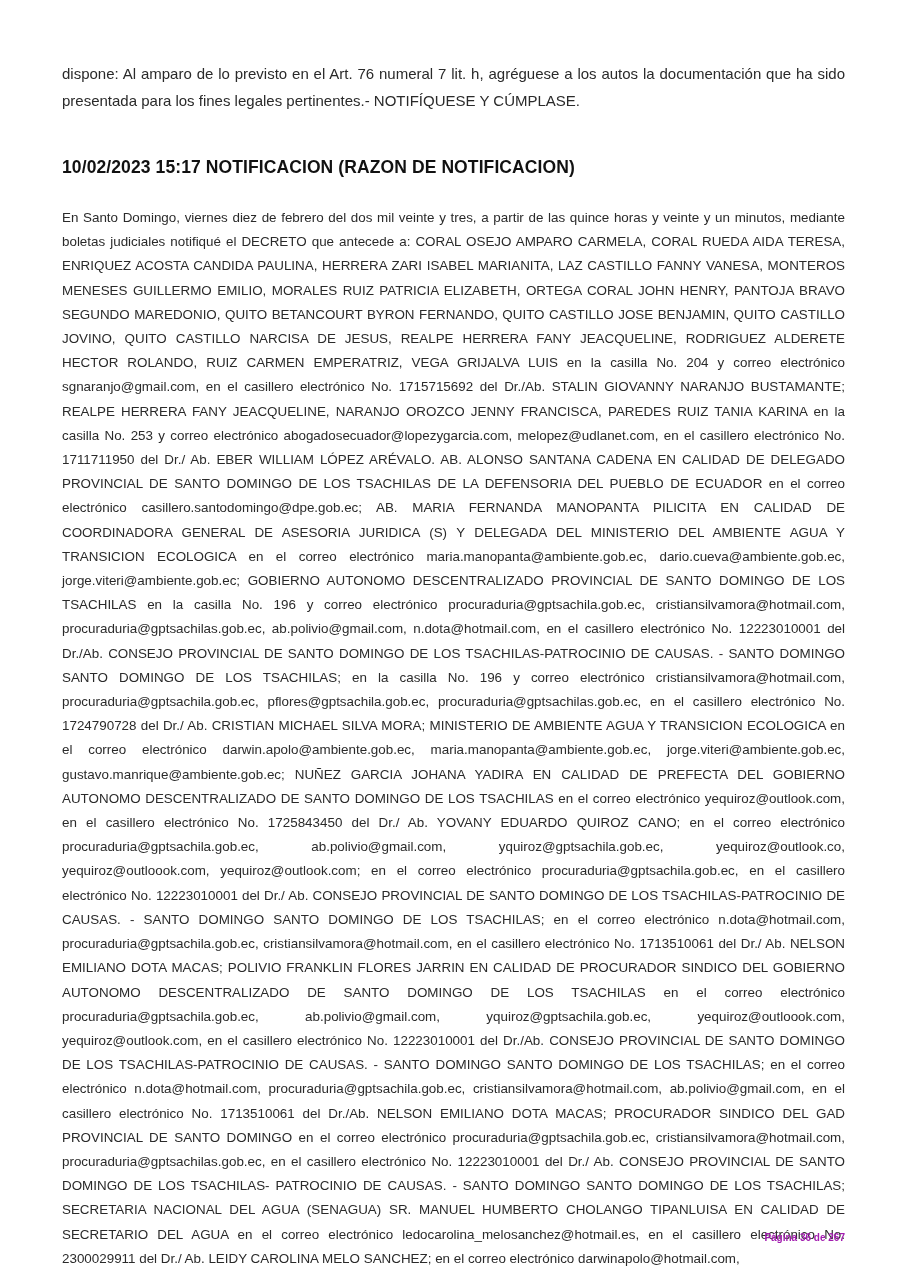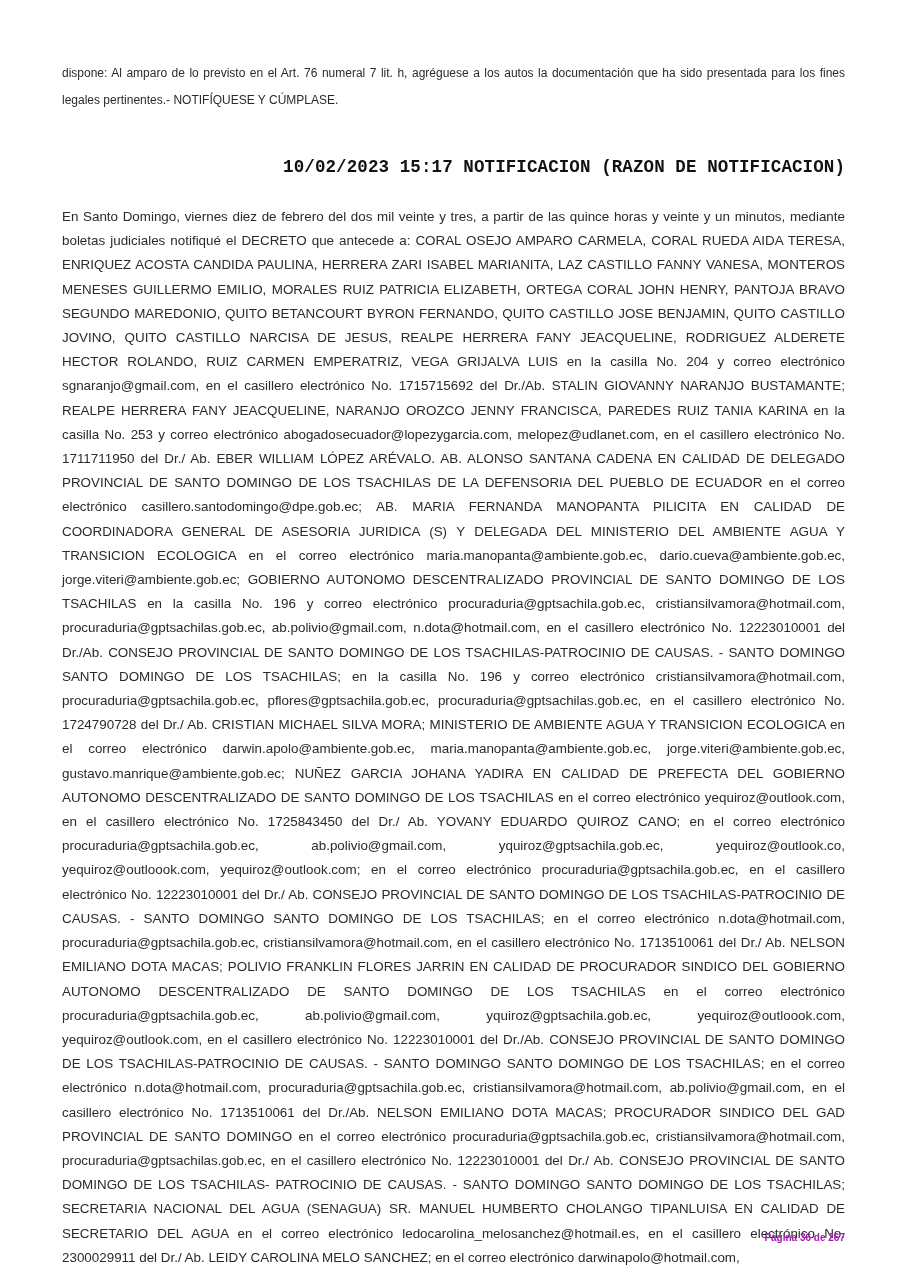--- a/index.html
+++ b/index.html
@@ -13,33 +13,32 @@
       color: #222222;
       -webkit-font-smoothing: antialiased;
     }
     .page {
       position: absolute;
       inset: 0;
       padding: 60px 61px 0 62px;
       background: #ffffff;
     }
     .intro {
-      font-size: 12px;
+      font-size: 15px;
       line-height: 27px;
       text-align: justify;
       color: #2a2a2a;
     }
     .heading {
       margin-top: 43px;
       font-size: 17.5px;
       font-weight: 700;
       color: #111111;
       letter-spacing: 0.1px;
-      font-family: Liberation Mono, monospace;
-      text-align: right;
+      font-family: Liberation Sans, sans-serif;
     }
     .body-text {
       margin-top: 28px;
       font-size: 13.4px;
       line-height: 24.2px;
       text-align: justify;
       text-justify: inter-word;
       word-break: break-word;
       color: #2a2a2a;
     }

